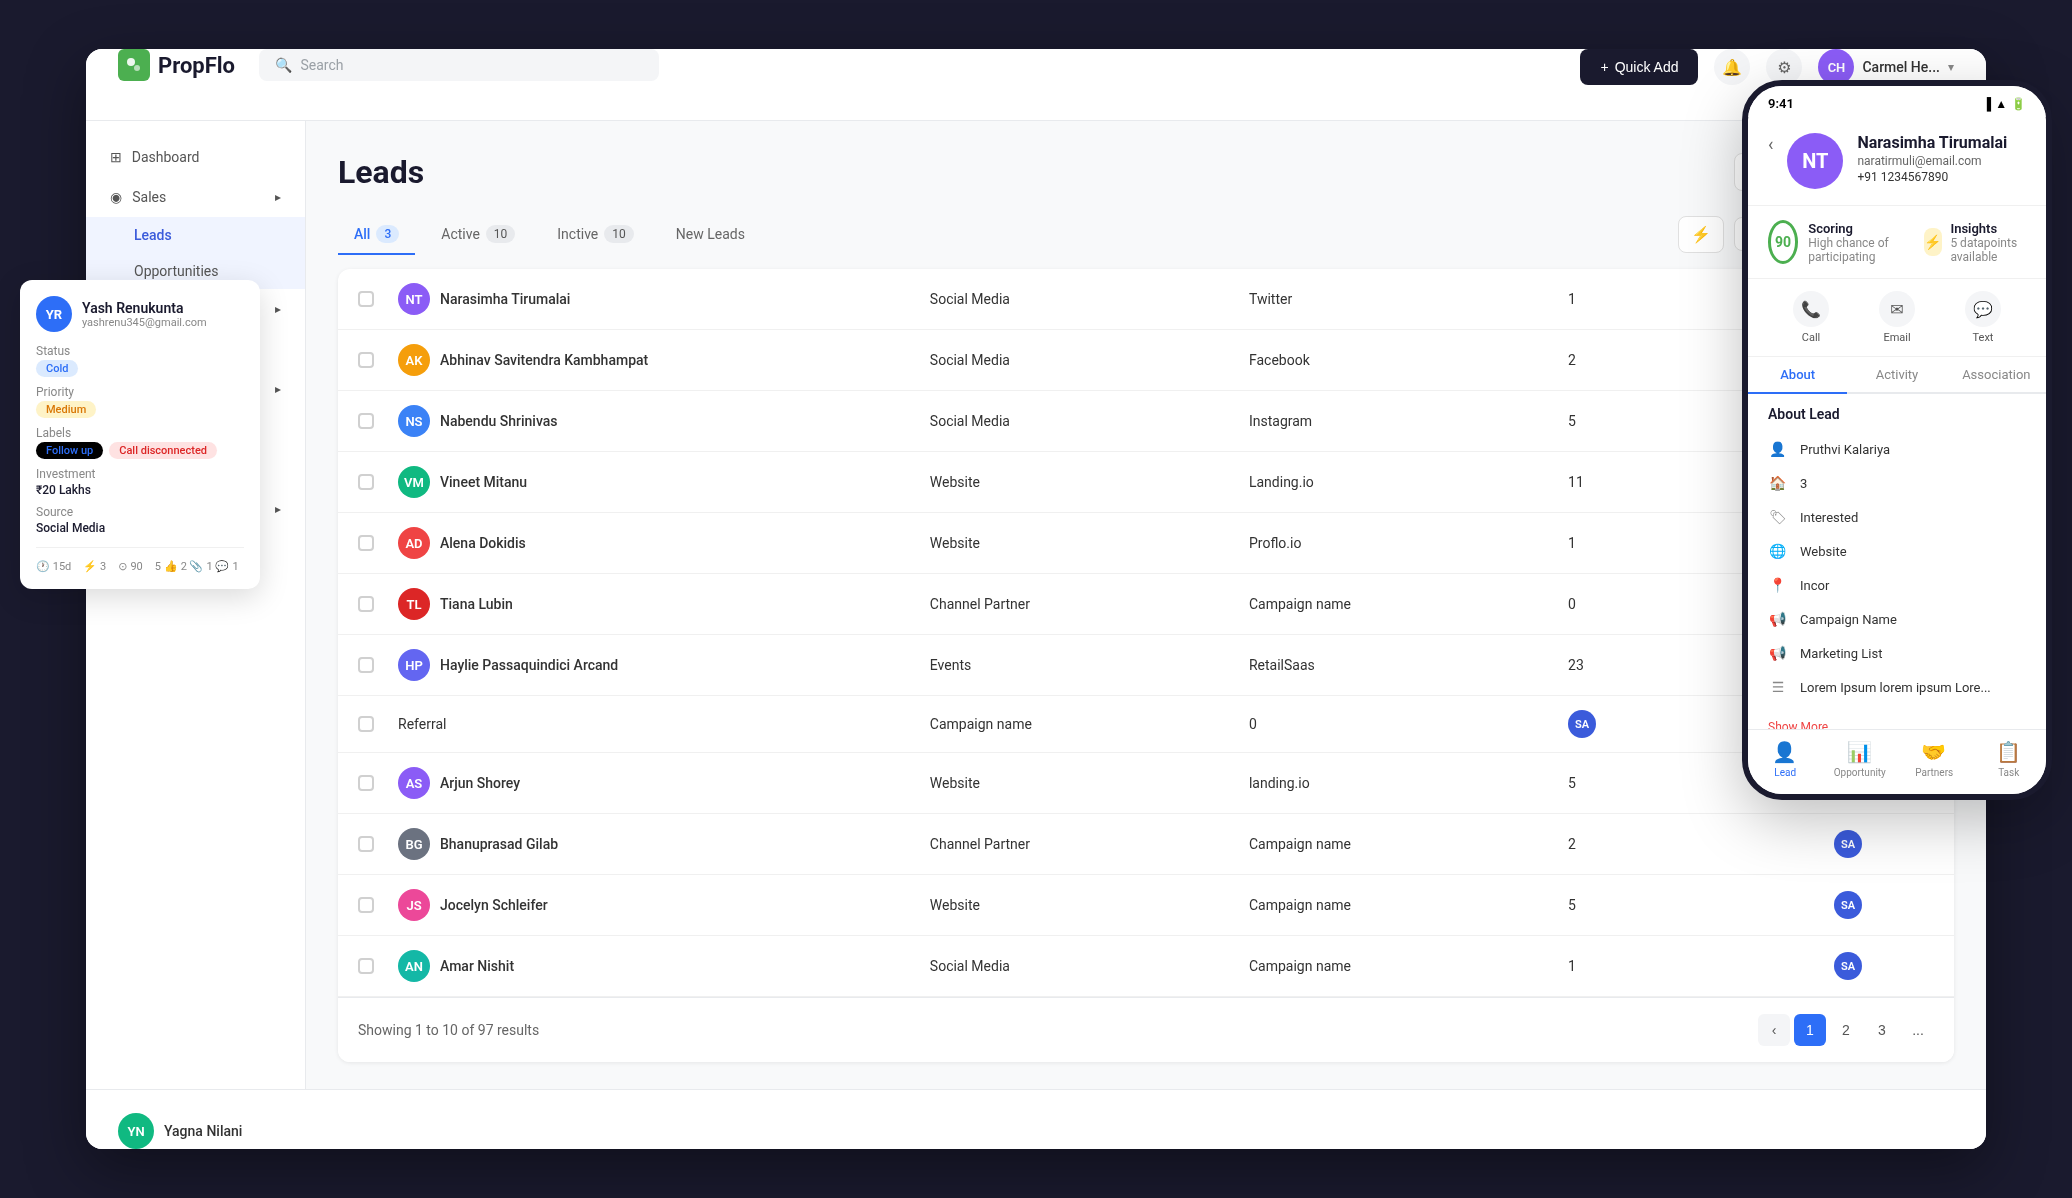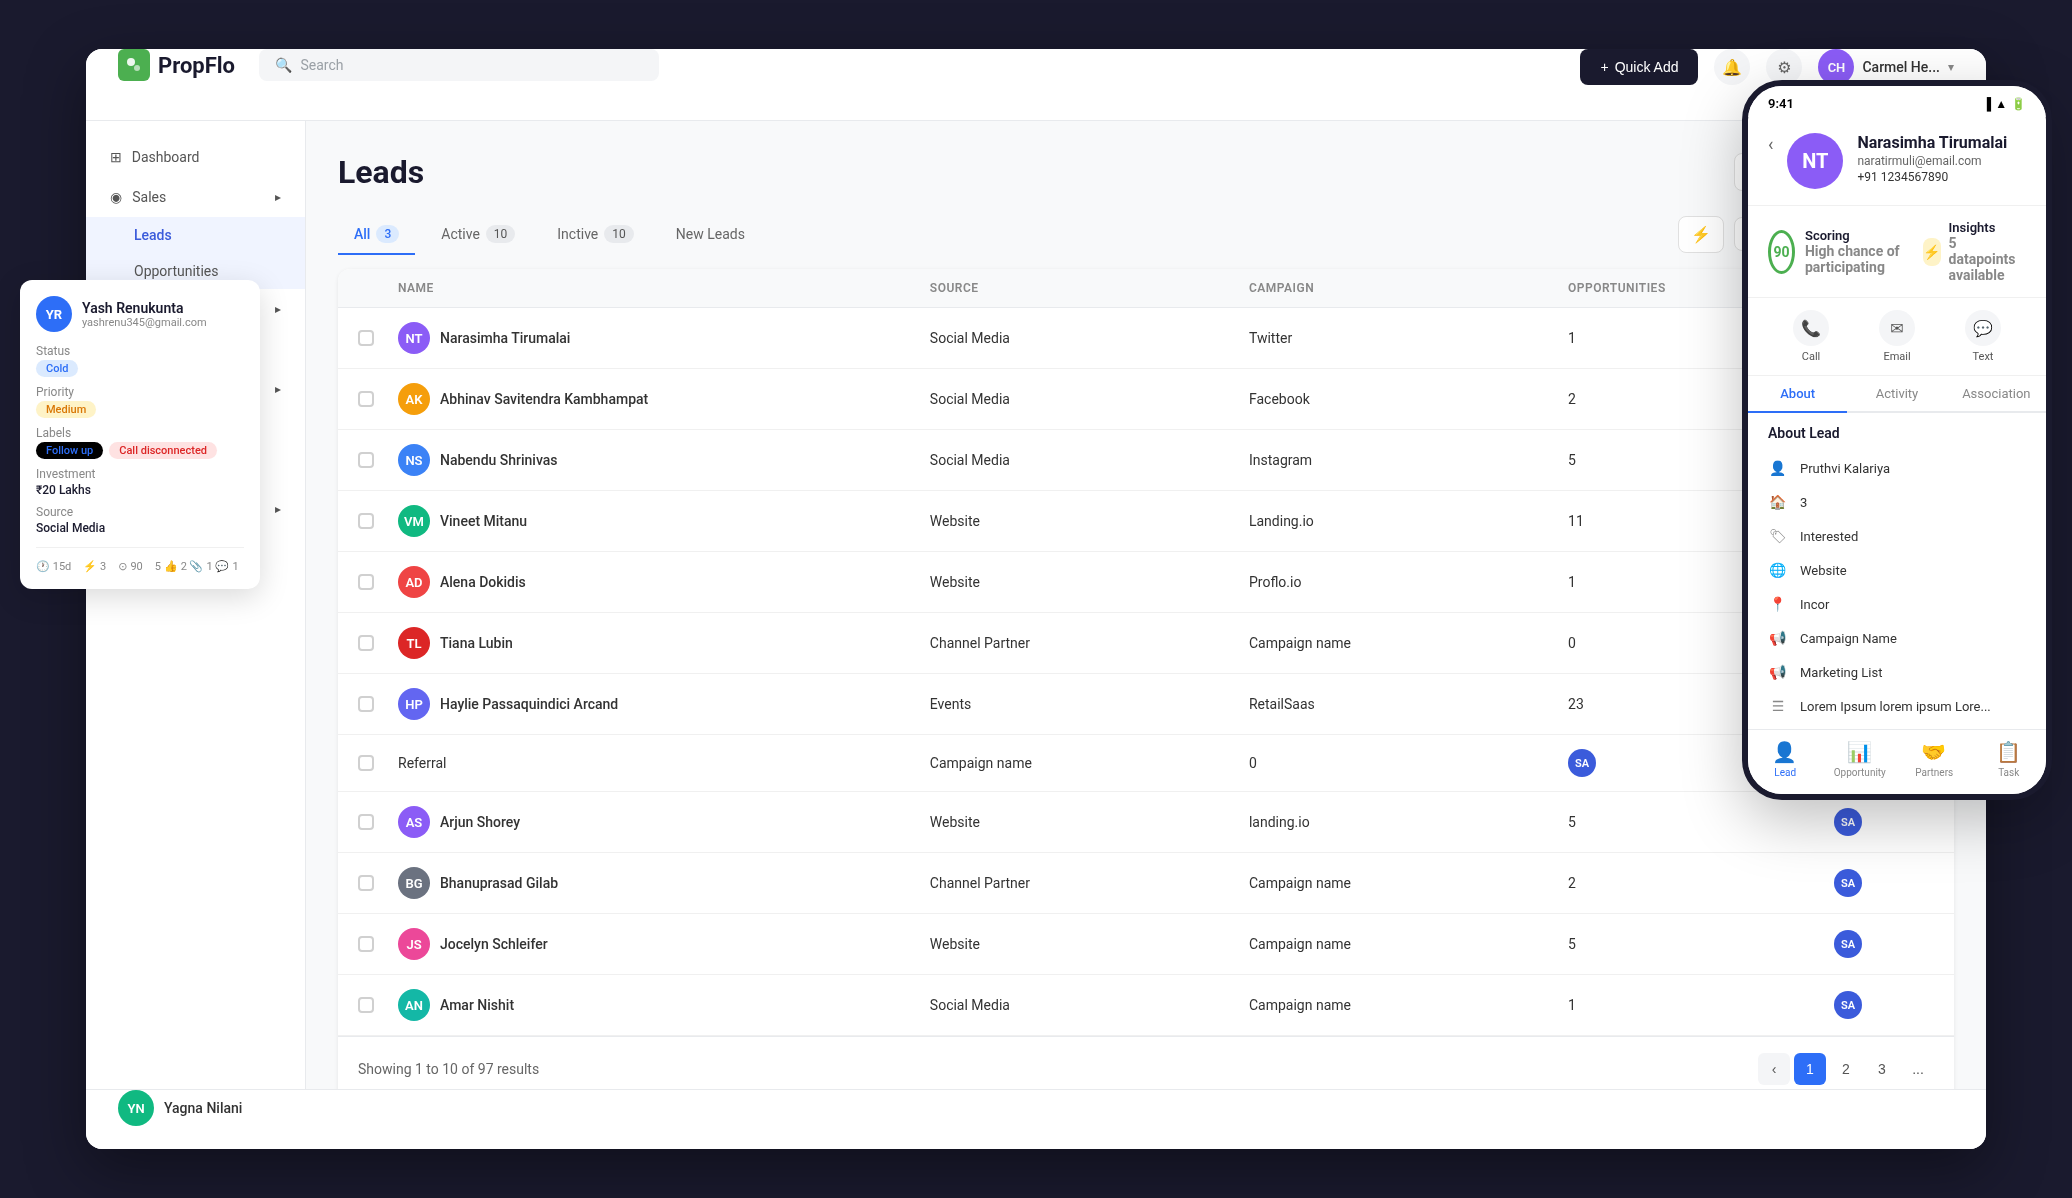--- a/index.html
+++ b/index.html
@@ -404,21 +404,21 @@
 
     .page-btn.nav {
       background: #f4f5f7;
     }
 
     
     .bottom-bar {
       background: white;
       height: 60px;
       display: flex;
-      align-items: flex-start;
+      align-items: flex-end;
       padding: 0 32px;
       border-top: 1px solid #e8eaed;
       gap: 16px;
     }
 
     .user-info {
       display: flex;
       align-items: center;
       gap: 10px;
     }
@@ -566,21 +566,21 @@
       border: 3px solid #4CAF50;
       display: flex;
       align-items: center;
       justify-content: center;
       font-size: 14px;
       font-weight: 700;
       color: #4CAF50;
     }
 
     .score-title { font-size: 13px; font-weight: 600; color: #1a1a2e; }
-    .score-sub { font-size: 14px; color: #888; font-weight: bold; }
+    .score-sub { font-size: 12px; color: #888; }
 
     .insights-item {
       display: flex;
       align-items: center;
       gap: 8px;
       margin-left: auto;
     }
 
     .insights-icon {
       width: 28px;
@@ -822,28 +822,20 @@
         <div style="display:flex;gap:10px;align-items:center">
           <button class="tab-filter-btn">⚡</button>
           <div class="tab-search">
             <span>🔍</span>
             <span style="color:#ccc">Search</span>
           </div>
         </div>
       </div>
 
       <div class="leads-table">
-        <div class="table-header">
-          <div></div>
-          <div>NAME</div>
-          <div>SOURCE</div>
-          <div>CAMPAIGN</div>
-          <div>OPPORTUNITIES</div>
-          <div>ASSIGNED</div>
-        </div>
 
         <div id="table-rows">
             <div class="table-row">
     <div>
       <div class="checkbox"></div>
     </div>
     <div class="lead-name">
       <div class="lead-avatar" style="background:#8b5cf6">NT</div>
       <span>Narasimha Tirumalai</span>
     </div>

